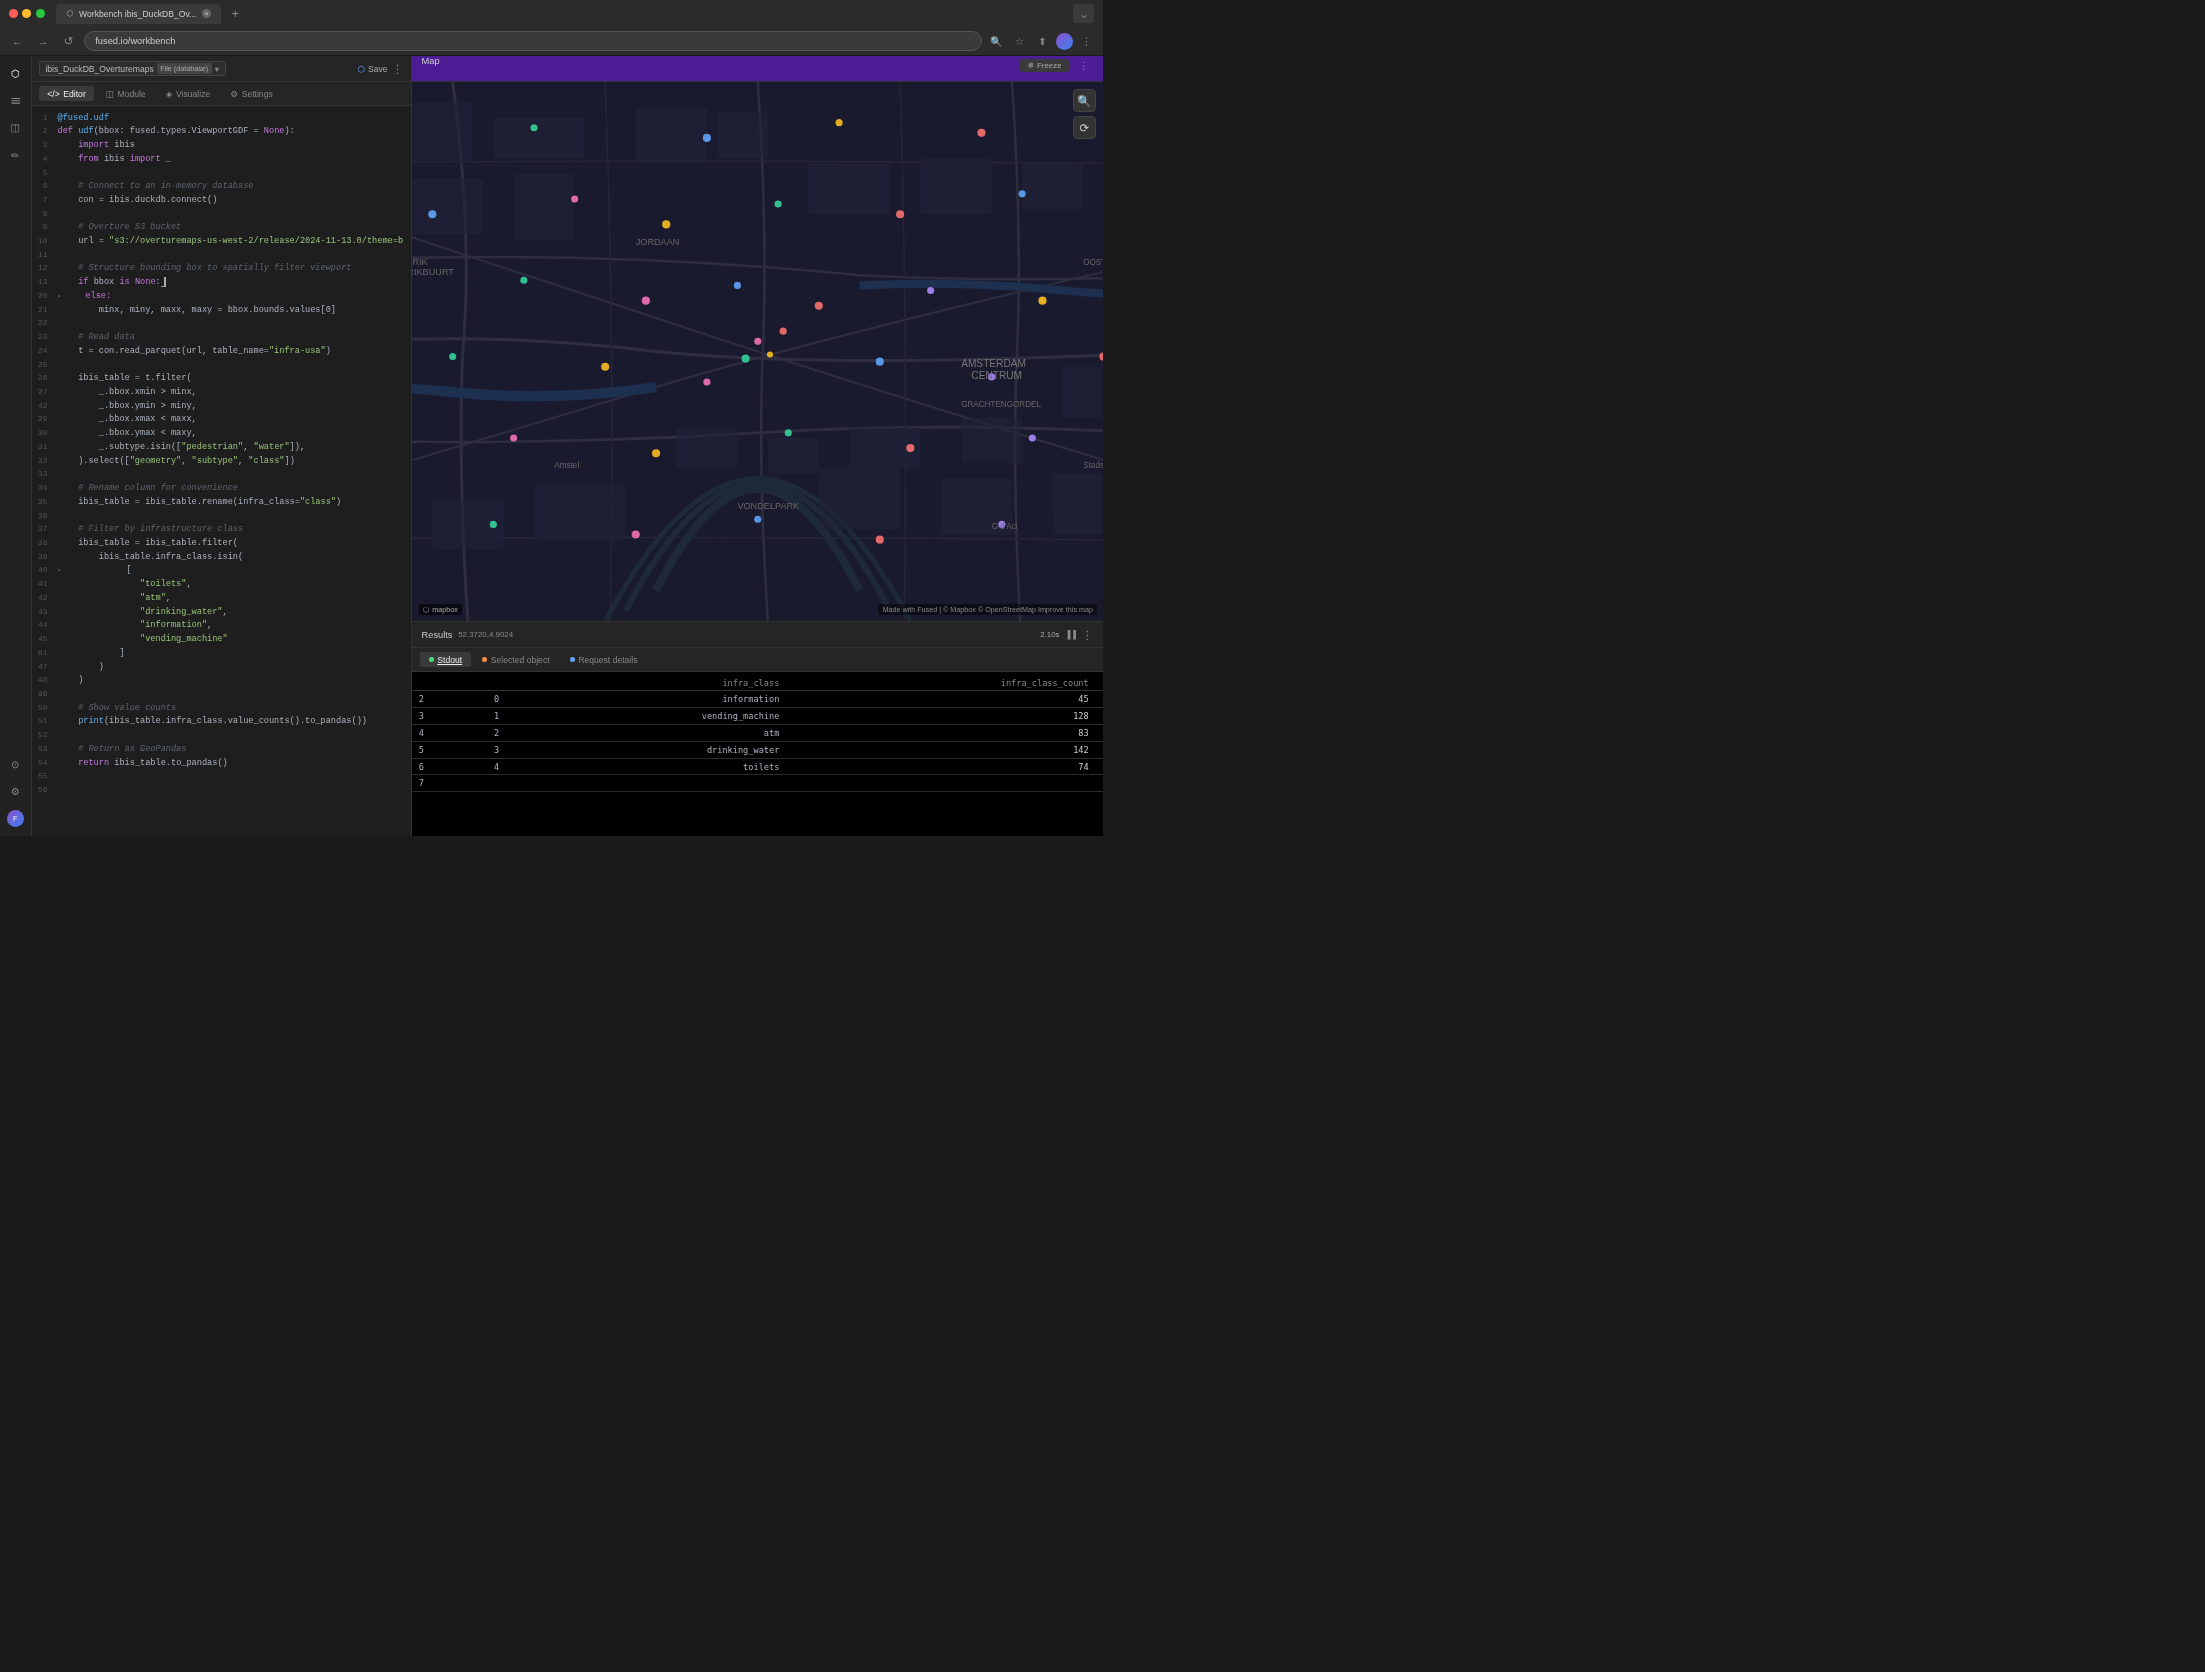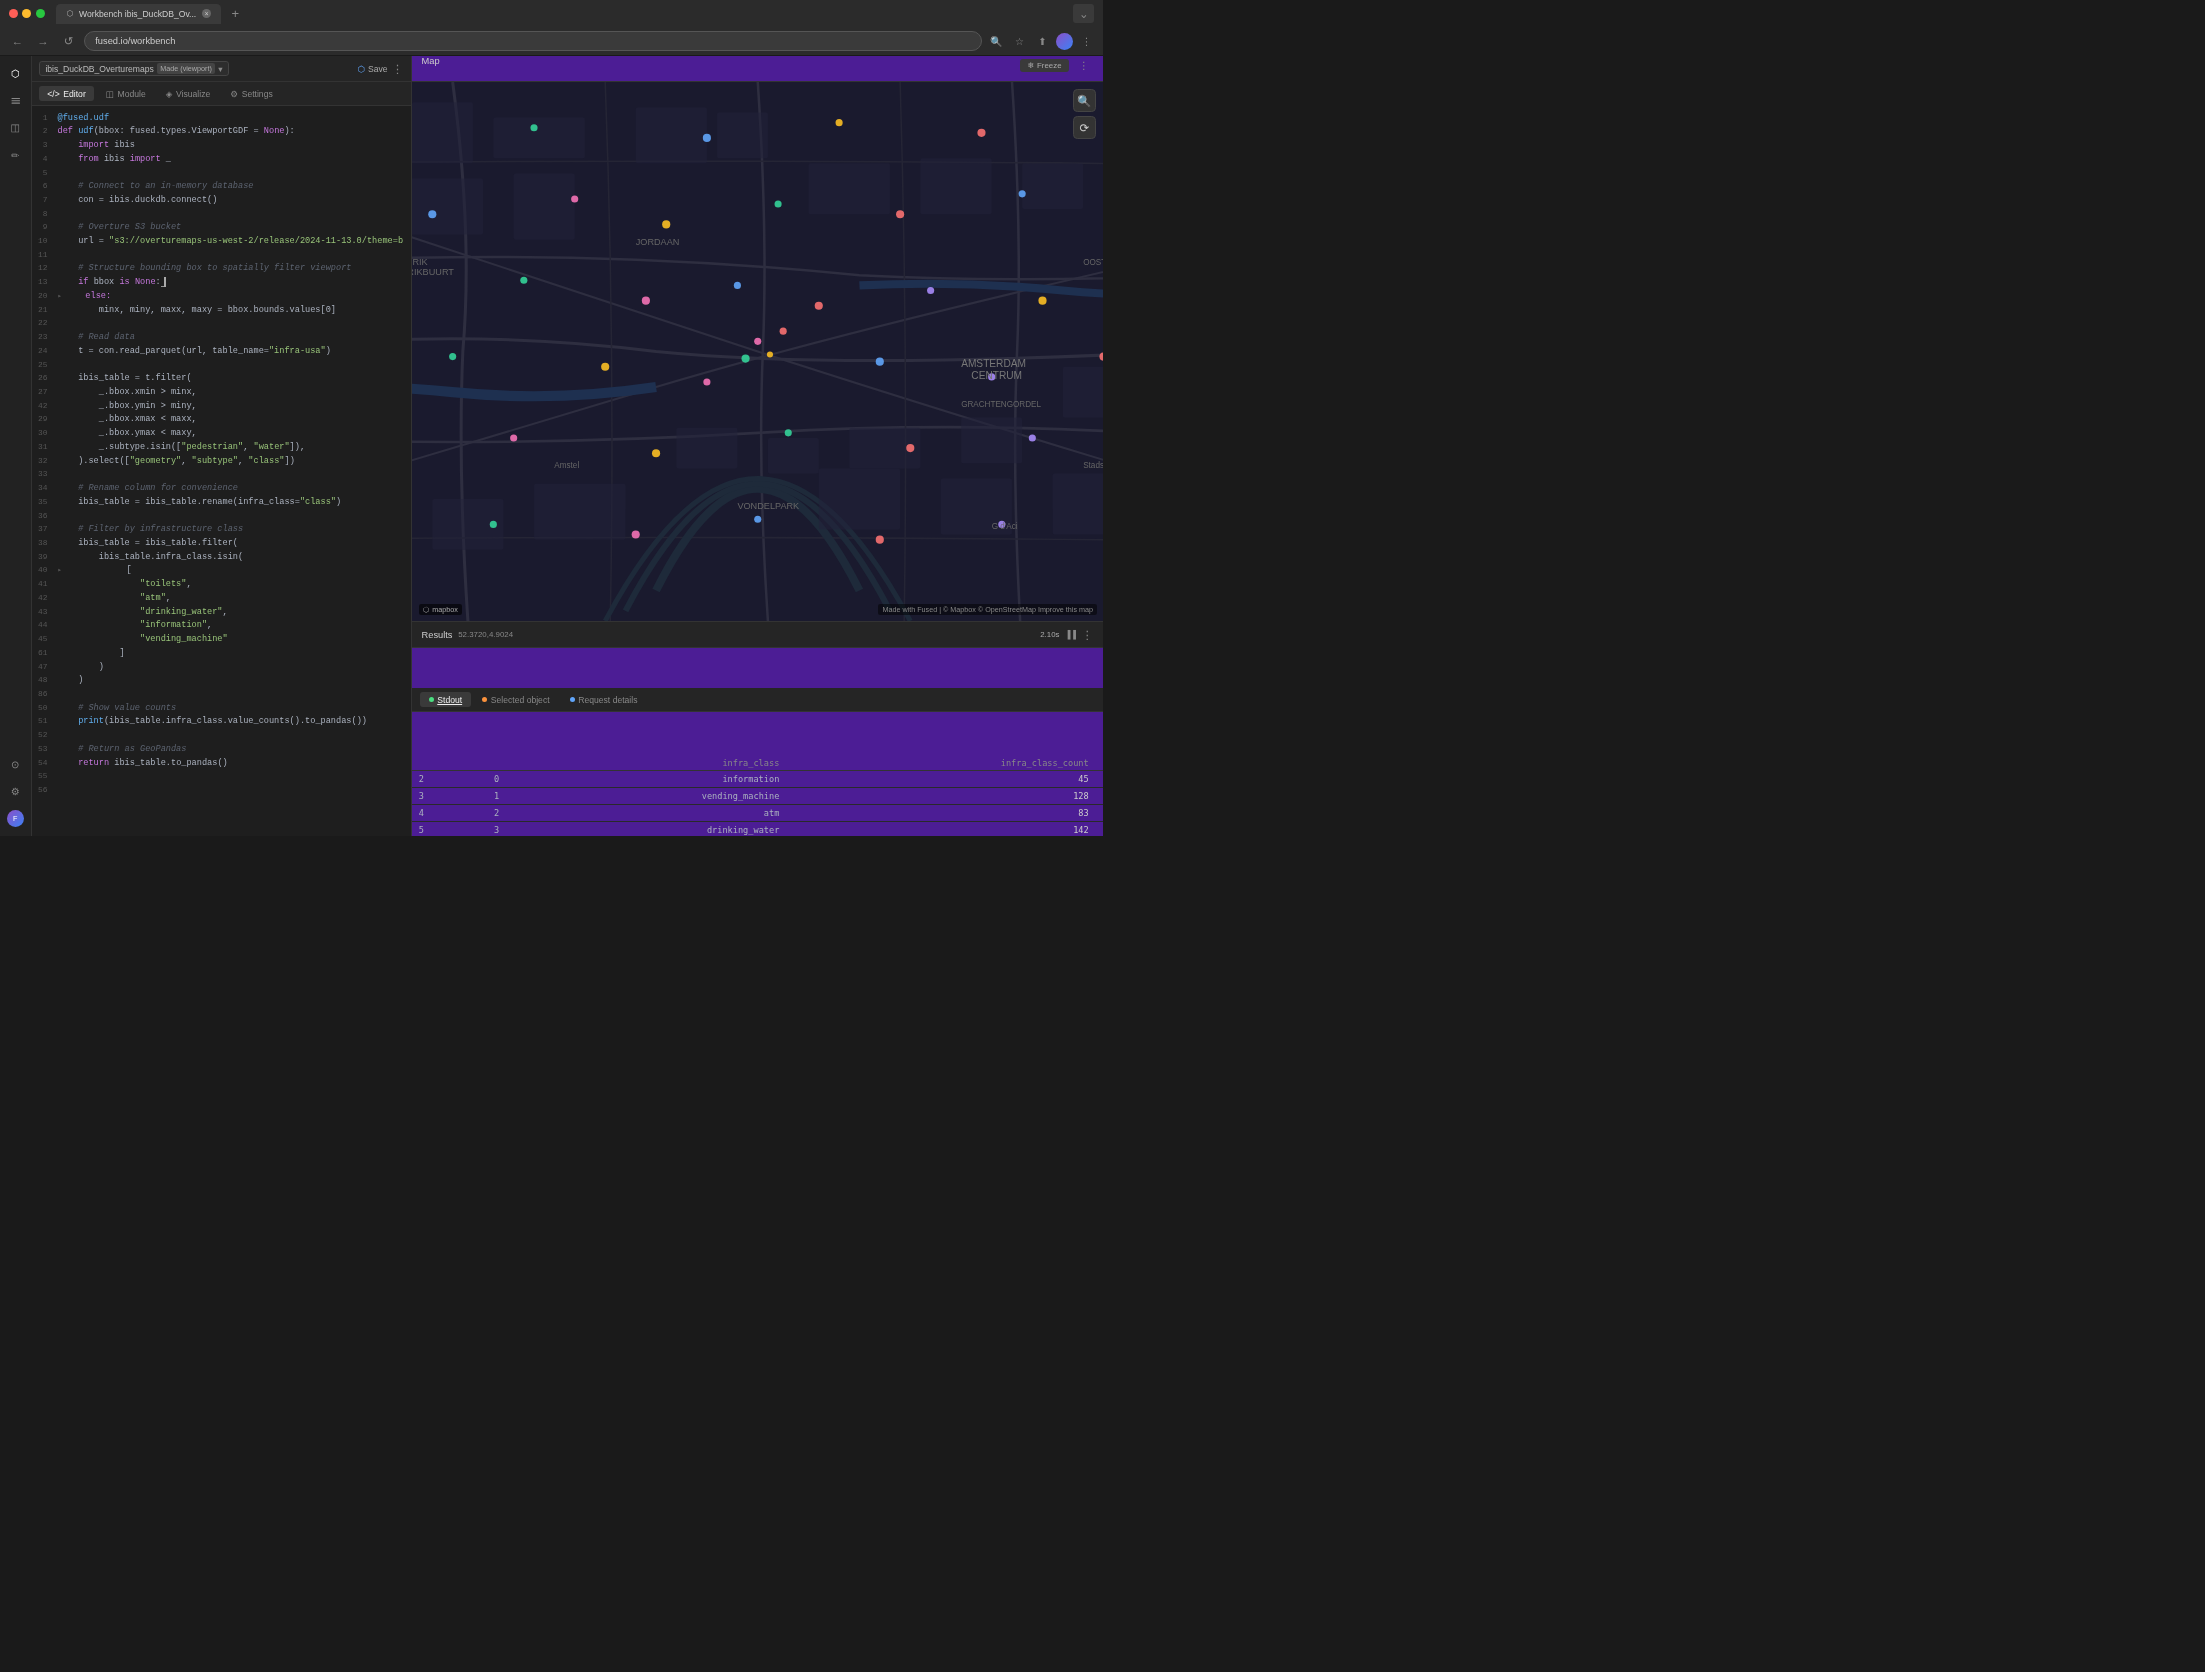--- a/index.html
+++ b/index.html
@@ -389,25 +389,24 @@
       font-size: 7.2px;
       color: #888;
       background: rgba(0,0,0,0.5);
       padding: 1.4px 4.3px;
       border-radius: 2.1px;
     }
 
     
     .results-panel {
       height: 215px;
-      background: #4c1d95;
+      background: #000000;
       border-top: 0.7px solid #333;
       display: flex;
       flex-direction: column;
-      gap: 40px;
     }
     .results-header {
       height: 26px;
       background: #252525;
       display: flex;
       align-items: center;
       padding: 0 10px;
       gap: 5.7px;
       border-bottom: 0.7px solid #333;
     }
@@ -562,21 +561,21 @@
       <div style="width:17px;height:17px;border-radius:50%;background:linear-gradient(135deg,#8b4fc8,#3b82f6);display:flex;align-items:center;justify-content:center;font-size:7.2px;color:white;">F</div>
     </div>
   </div>
 
   <div class="editor-panel">
 
     <div class="editor-topbar">
       <div class="editor-topbar-left">
         <div class="filename-pill">
           <span>ibis_DuckDB_Overturemaps</span>
-          <span class="file-badge">Made (viewport)</span>
+          <span class="file-badge">File (database)</span>
           <span style="color:#888;">▾</span>
         </div>
       </div>
       <div class="editor-topbar-actions">
         <button class="save-btn">
           <span style="color:#60a5fa;">⬡</span>
           <span>Save</span>
         </button>
         <button class="more-btn">⋮</button>
       </div>

